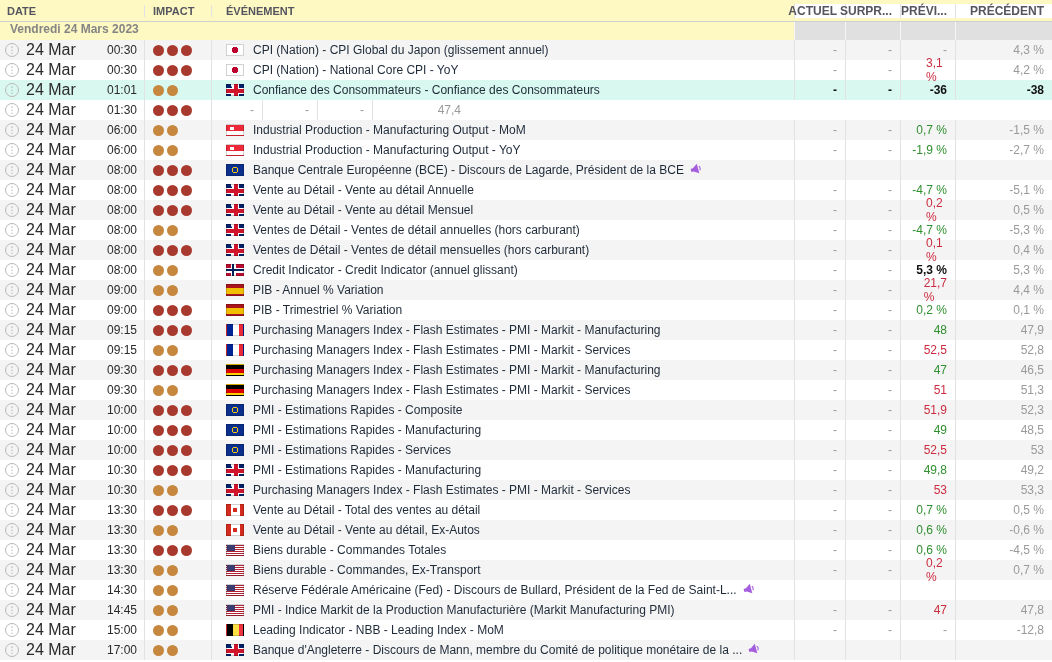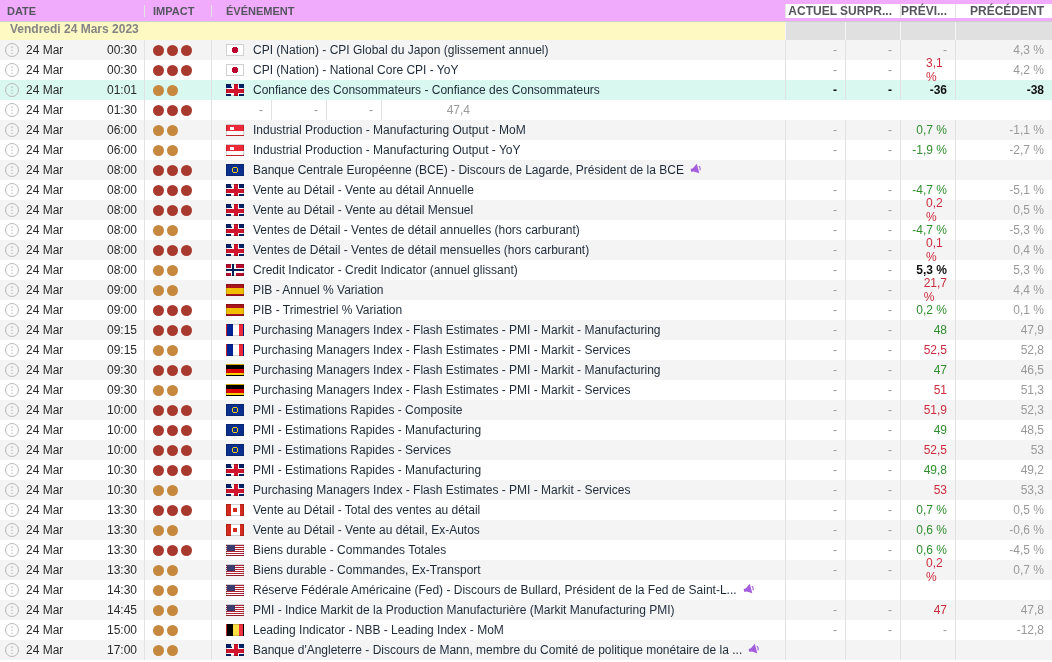--- a/index.html
+++ b/index.html
@@ -3,41 +3,41 @@
 <meta charset="utf-8">
 <style>
   * { margin:0; padding:0; box-sizing:border-box; }
   body { background:#fff; font-family:"Liberation Sans", sans-serif; }
   .page { width:1052px; height:662px; overflow:hidden; background:#fff; position:relative; }
 
   
   .c-date  { width:144px; display:flex; align-items:center; }
   .c-impact{ width:67px;  display:flex; align-items:center; padding-left:8px; border-left:1px solid #e2e2e2; }
   .c-event { flex:1; min-width:0; display:flex; align-items:center; padding-left:14px; border-left:1px solid #e2e2e2; overflow:hidden; white-space:nowrap; }
-  .c-a { width:60px; } .c-s { width:55px; } .c-f { width:55px; } .c-p { width:97px; }
+  .c-a { width:51px; } .c-s { width:55px; } .c-f { width:55px; } .c-p { width:97px; }
   .val { display:flex; align-items:center; justify-content:flex-end; padding-right:8px; border-left:1px solid #e2e2e2; font-size:12px; color:#9a9a9a; }
 
   
-  .hdr { display:flex; height:22px; align-items:center; background:#f0abfc; border-bottom:1px solid #cfcfcf; font-size:11px; font-weight:bold; color:#55555f; }
+  .hdr { display:flex; height:22px; align-items:center; background:#fef9c3; border-bottom:1px solid #cfcfcf; font-size:11px; font-weight:bold; color:#55555f; }
   .hdr .c-date { padding-left:7px; }
   .hdr .val { color:#55555f; background:#fff; }
 
   
   .date-row { display:flex; height:18px; align-items:flex-start; background:#fef9c3; }
   .date-row .lbl { flex:1; padding-left:10px; font-size:12px; font-weight:bold; color:#848484; }
   .date-row .val { height:100%; background:#e0e0e0; border-left:1px solid #f5f5f5; }
 
   
   .row { display:flex; height:20px; align-items:stretch; background:#fff; cursor:pointer; }
   .row.shade { background:#f4f4f4; }
   .row.highlight { background:#d9f8ef; }
   .row .c-date { font-size:12px; color:#2a2a2a; }
   .info { width:14px; height:14px; border:1px solid #b9b9b9; border-radius:50%; margin:0 7px 0 5px; color:#9a9a9a;
           font-size:9px; line-height:12px; text-align:center; flex:0 0 auto; background:transparent; }
-  .rdate { font-size:12px; color:#2a2a2a; }
+  .rdate { font-size:16px; color:#2a2a2a; }
   .rtime { margin-left:auto; padding-right:7px; font-size:12px; color:#2a2a2a; }
   .dot { width:11px; height:11px; border-radius:50%; margin-right:3px; flex:0 0 auto; }
   .ev { font-size:12px; color:#1e2a38; overflow:hidden; white-space:nowrap; }
   .row .val.green { color:#2f8f2f; }
   .row .val.red   { color:#cc2b3f;padding-left:25px; }
   .row .val.dark  { color:#111; font-weight:bold; }
   .row.highlight .val { color:#111; font-weight:bold; }
   .speech { margin-left:6px; flex:0 0 auto; }
 
   
@@ -182,21 +182,21 @@
           <span class="dot" style="background: rgb(198, 135, 62);"></span>
           <span class="dot" style="background: rgb(198, 135, 62);"></span>
         </div>
     <div class="c-event">
       <span class="flag flag-sg"></span>
       <span class="ev">Industrial Production - Manufacturing Output - MoM</span>
     </div>
     <div class="val c-a">-</div>
     <div class="val c-s">-</div>
     <div class="val c-f green">0,7 %</div>
-    <div class="val c-p">-1,1 %</div>
+    <div class="val c-p">-1,5 %</div>
   </div>
 
   <div class="row">
     <div class="c-date">
       <span class="info">⋮</span>
       <span class="rdate">24 Mar</span>
       <span class="rtime">06:00</span>
     </div>
     <div class="c-impact">
           <span class="dot" style="background: rgb(198, 135, 62);"></span>

